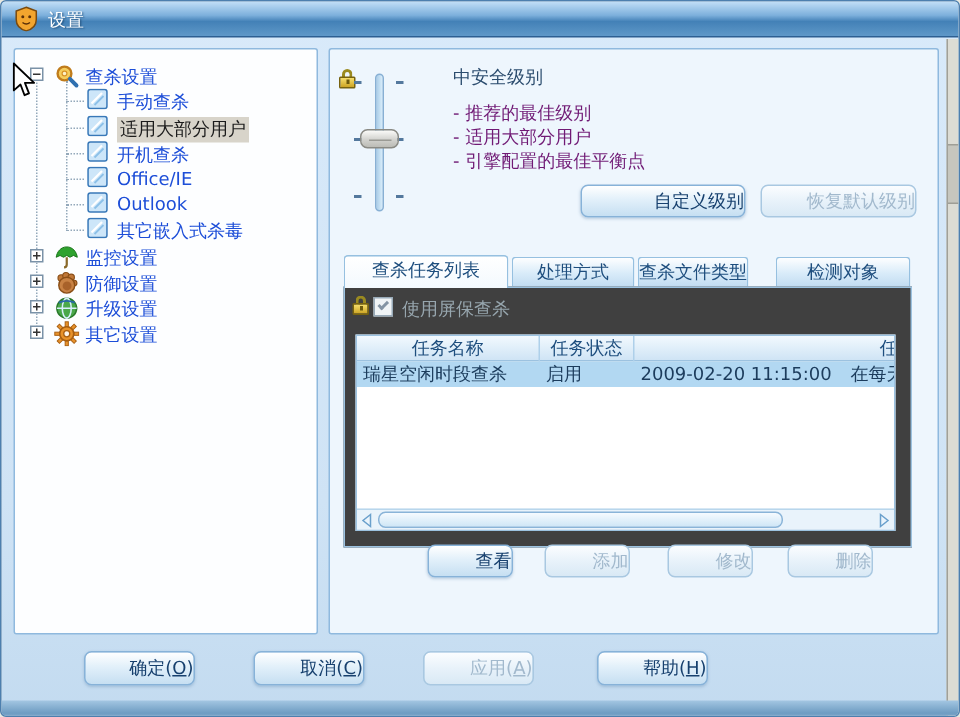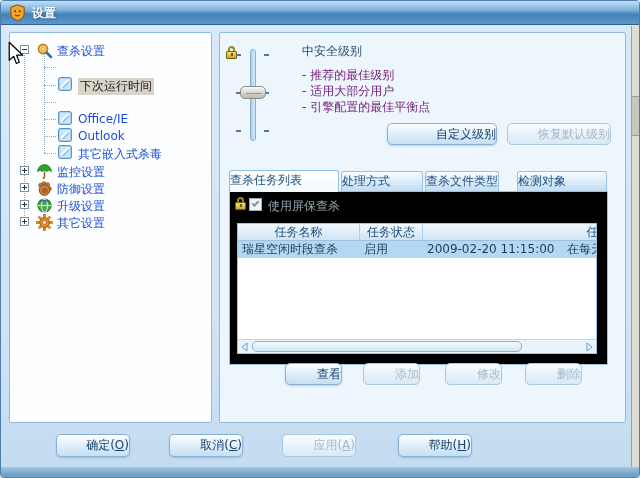--- a/index.html
+++ b/index.html
@@ -1,20 +1,20 @@
 <!DOCTYPE html>
 <html><head>
 <meta charset="utf-8">
 <style>
   *{margin:0;padding:0;box-sizing:border-box}
   html,body{width:640px;height:478px;overflow:hidden;background:#e8e8e0}
   body{font-family:"DejaVu Sans","Liberation Sans",sans-serif;font-size:12px;color:#27496b;position:relative}
   .win{position:absolute;left:0;top:0;width:640px;height:478px;background:linear-gradient(180deg,#d9eafa 0%,#cfe3f5 70%,#c3dbf0 100%);border:1px solid #4d7fae;border-radius:4px;overflow:hidden}
   .titlebar{position:absolute;left:0;top:0;width:100%;height:24px;background:linear-gradient(180deg,#c2dff7 0%,#7db0dc 40%,#4381b7 58%,#5f98c8 100%);border-bottom:1px solid #2d5f92}
-  .titlebar .title{position:absolute;left:31px;top:4px;color:#ffffff;font-weight:bold;text-shadow:1px 1px 1px rgba(20,60,100,.6)}
+  .titlebar .title{position:absolute;left:31px;top:4px;color:#ffffff;font-weight:normal;text-shadow:1px 1px 1px rgba(20,60,100,.6)}
   .logo{position:absolute;left:8px;top:3px}
   .side-strip{position:absolute;right:0;top:25px;width:8px;height:453px;background:#dcdcd4;border-left:1px solid #a0a098}
   .strip-block{position:absolute;left:0;top:70px;width:100%;height:40px;background:#c6c6be;border-top:1px solid #9e9e96;border-bottom:1px solid #9e9e96}
   .panel{position:absolute;top:31px;height:391px;border:1px solid #8fb9de;border-radius:2px}
   .panel.left{left:8px;width:203px;background:#fdfeff}
   .panel.right{left:218px;width:407px;background:#eef6fd}
   
   .vline{position:absolute;width:0;border-left:1px dotted #93a8ba}
   .hstub{position:absolute;height:0;border-top:1px dotted #93a8ba}
   .trow{position:absolute;left:0;width:100%;height:17px}
@@ -29,23 +29,23 @@
   .track{position:absolute;left:30px;top:16px;width:6px;height:92px;background:linear-gradient(90deg,#aacdе8,#d8ecfa);background:linear-gradient(90deg,#aacde8,#daeefb);border:1px solid #88b0d4;border-radius:3px}
   .handle{position:absolute;left:20px;top:53px;width:26px;height:13px;background:linear-gradient(180deg,#fbfbf9,#d2d2ce 55%,#bcbcb6);border:1px solid #8a8a84;border-radius:5px}
   .handle i{position:absolute;left:5px;top:6px;width:15px;height:1px;background:#9a9a94;display:block}
   .lvl-title{position:absolute;left:82px;top:10px;color:#2b4c6e}
   .lvl-line{position:absolute;left:82px;width:300px;color:#701a75;line-height:16px;white-space:nowrap}
   
   .btn{position:absolute;height:22px;line-height:20px;text-align:right;color:#17406e;background:linear-gradient(180deg,#ffffff 0%,#e2f0fa 45%,#c6dff2 100%);border:1px solid #87b2d8;border-radius:5px;box-shadow:0 1px 2px rgba(90,130,170,.35);cursor:default;white-space:nowrap}
   .btn.disabled{color:#a2b9cd;border-color:#a9c8e1;background:linear-gradient(180deg,#fbfdff 0%,#e8f2fa 50%,#d9e9f5 100%);box-shadow:none}
   u{text-decoration:underline}
   
-  .tab{position:absolute;top:138px;height:20px;line-height:19px;text-align:left;color:#1e4e7e;background:linear-gradient(180deg,#fdfeff 0%,#d8ebf9 55%,#c2dcf1 100%);border:1px solid #96c0e0;border-bottom:none;border-radius:3px 3px 0 0;z-index:1}
+  .tab{position:absolute;top:138px;height:20px;line-height:19px;text-align:center;color:#1e4e7e;background:linear-gradient(180deg,#fdfeff 0%,#d8ebf9 55%,#c2dcf1 100%);border:1px solid #96c0e0;border-bottom:none;border-radius:3px 3px 0 0;z-index:1}
   .tab.active{top:137px;height:22px;background:linear-gradient(180deg,#ffffff 0%,#f3f9fe 100%);z-index:3}
-  .tabbox{position:absolute;left:9px;top:158px;width:379px;height:174px;background:#000000;border:1px solid #9cc2e0;z-index:2}
+  .tabbox{position:absolute;left:9px;top:158px;width:379px;height:174px;background:#404040;border:1px solid #9cc2e0;z-index:2}
   
   .lock{position:absolute;width:11px;height:13px}
   .lock .sh{position:absolute;left:2px;top:0;width:7px;height:7px;border:2px solid #9a8a20;border-bottom:none;border-radius:4px 4px 0 0}
   .lock .bd{position:absolute;left:0;top:5px;width:11px;height:8px;background:linear-gradient(180deg,#f6df6e,#cda524);border:1px solid #77620f;border-radius:1px}
   .lock .kh{position:absolute;left:5px;top:7px;width:2px;height:3px;background:#6d5a0d}
   
   .cbx{position:absolute;width:13px;height:13px;background:#f0f4f6;border:1px solid #98aab8}
   .cbx .ck{position:absolute;left:2px;top:2px;width:7px;height:4px;border-left:2px solid #8494a4;border-bottom:2px solid #8494a4;transform:rotate(-45deg)}
   
   .table{position:absolute;left:7px;top:31px;width:360px;height:131px;background:#ffffff;border:1px solid #9cc2e0;overflow:hidden}
@@ -97,30 +97,46 @@
           <span class="h"></span>
         </span>
       <svg class="ticon" style="left:26px" width="17" height="17" viewBox="0 0 17 17">
         <circle cx="7" cy="7" r="4.6" fill="#f5cd5c" stroke="#c07c1c" stroke-width="1.6"></circle>
         <circle cx="7" cy="7" r="1.6" fill="#fdf2c8" stroke="#d89428" stroke-width="0.8"></circle>
         <line x1="10.6" y1="10.6" x2="15" y2="15" stroke="#3070b0" stroke-width="2.6" stroke-linecap="round"></line>
       </svg>
       <span class="tlabel" style="left:47px">查杀设置</span>
     </div>
 
+    <div class="trow" style="top:26px">
+      <svg class="ticon" style="left:48px" width="14" height="14" viewBox="0 0 14 14">
+        <rect x="0.7" y="0.7" width="12.6" height="12.6" rx="1.5" fill="#cde6f9" stroke="#3878b8"></rect>
+        <line x1="3" y1="10" x2="10" y2="3" stroke="#ffffff" stroke-width="1.4"></line>
+        <line x1="5" y1="11" x2="11" y2="5" stroke="#8cc0e8" stroke-width="1.2"></line>
+      </svg>
+      <span class="tlabel" style="left:68px">手动查杀</span>
+    </div>
 
     <div class="trow" style="top:44px">
       <svg class="ticon" style="left:48px" width="14" height="14" viewBox="0 0 14 14">
         <rect x="0.7" y="0.7" width="12.6" height="12.6" rx="1.5" fill="#cde6f9" stroke="#3878b8"></rect>
         <line x1="3" y1="10" x2="10" y2="3" stroke="#ffffff" stroke-width="1.4"></line>
         <line x1="5" y1="11" x2="11" y2="5" stroke="#8cc0e8" stroke-width="1.2"></line>
       </svg>
-      <span class="tlabel sel" style="left:68px">下次运行时间</span>
-    </div>
-
+      <span class="tlabel sel" style="left:68px">适用大部分用户</span>
+    </div>
+
+    <div class="trow" style="top:61px">
+      <svg class="ticon" style="left:48px" width="14" height="14" viewBox="0 0 14 14">
+        <rect x="0.7" y="0.7" width="12.6" height="12.6" rx="1.5" fill="#cde6f9" stroke="#3878b8"></rect>
+        <line x1="3" y1="10" x2="10" y2="3" stroke="#ffffff" stroke-width="1.4"></line>
+        <line x1="5" y1="11" x2="11" y2="5" stroke="#8cc0e8" stroke-width="1.2"></line>
+      </svg>
+      <span class="tlabel" style="left:68px">开机查杀</span>
+    </div>
 
     <div class="trow" style="top:78px">
       <svg class="ticon" style="left:48px" width="14" height="14" viewBox="0 0 14 14">
         <rect x="0.7" y="0.7" width="12.6" height="12.6" rx="1.5" fill="#cde6f9" stroke="#3878b8"></rect>
         <line x1="3" y1="10" x2="10" y2="3" stroke="#ffffff" stroke-width="1.4"></line>
         <line x1="5" y1="11" x2="11" y2="5" stroke="#8cc0e8" stroke-width="1.2"></line>
       </svg>
       <span class="tlabel" style="left:68px">Office/IE</span>
     </div>
 

